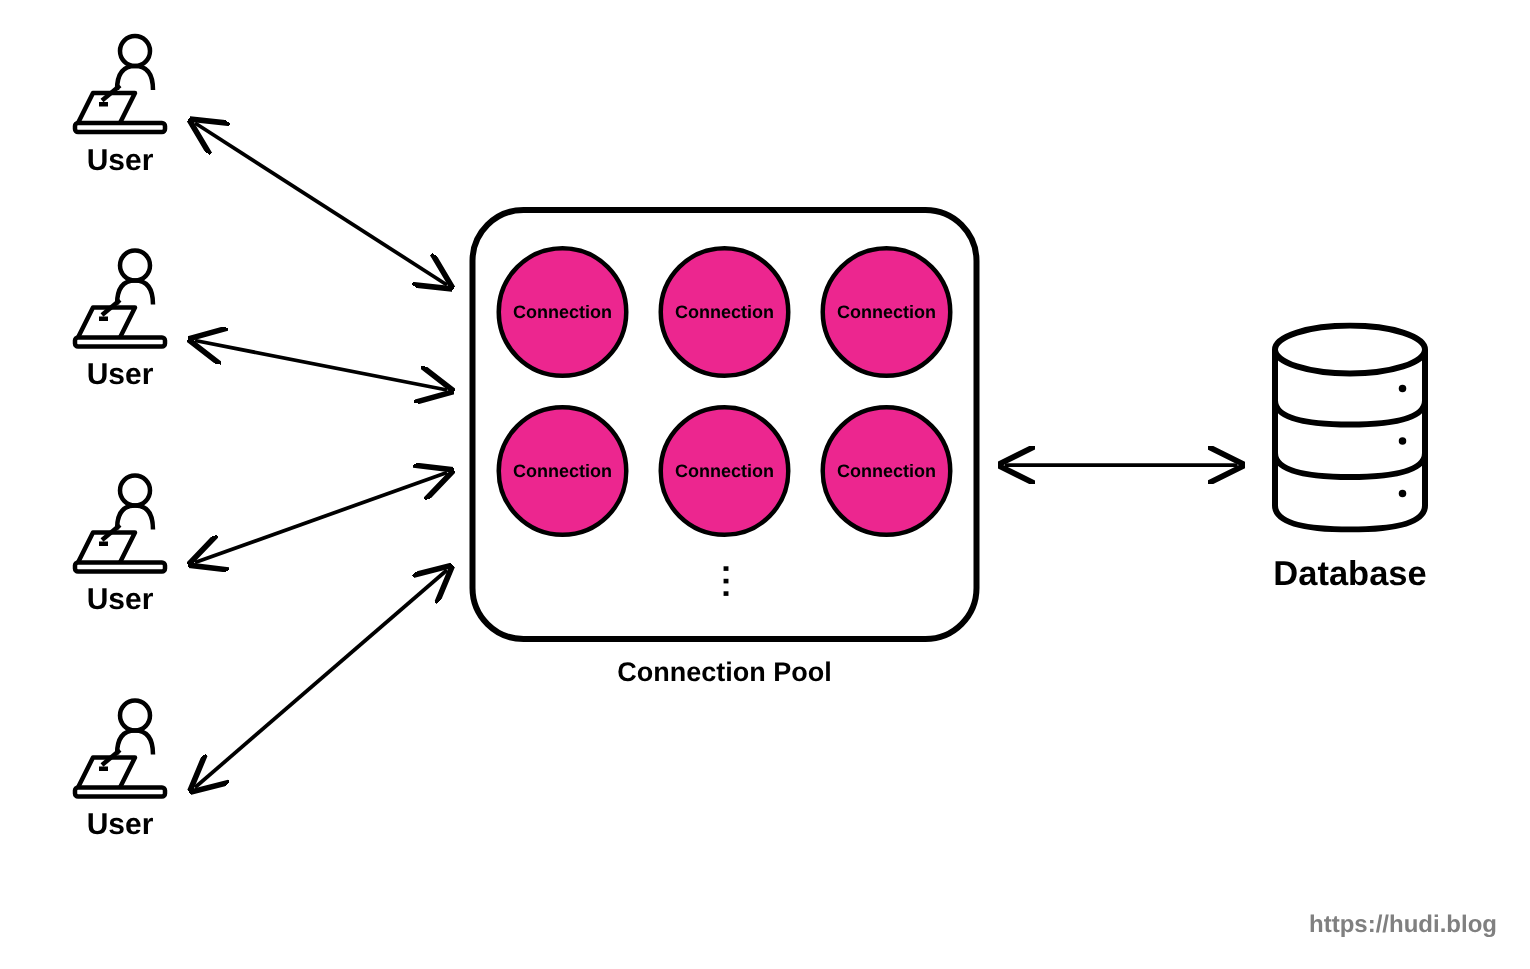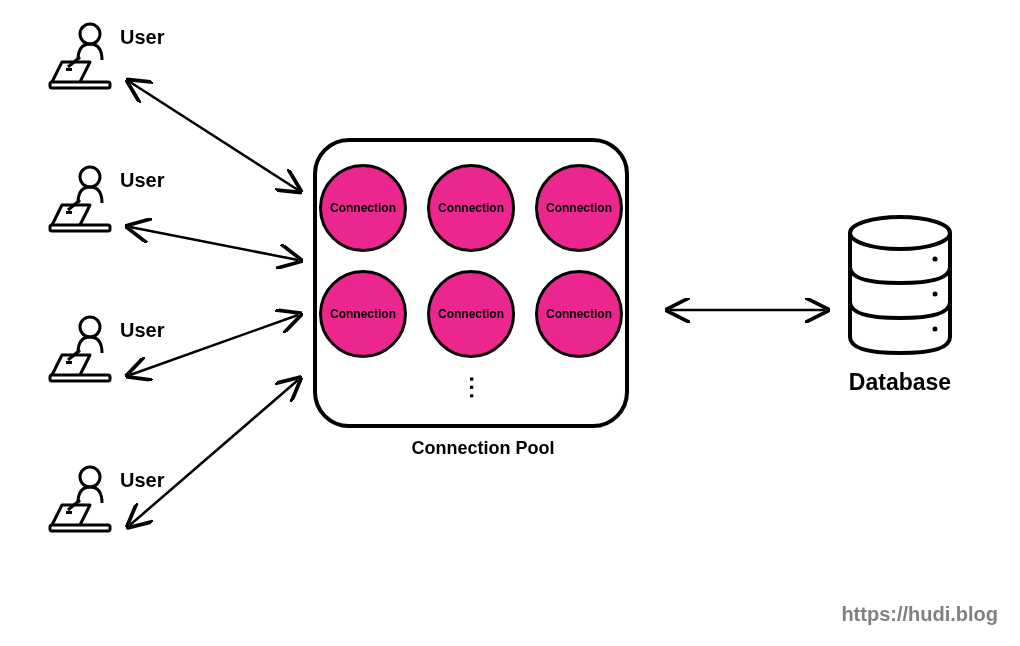--- a/index.html
+++ b/index.html
@@ -6,32 +6,33 @@
     body {
       width: 1020px;
       height: 646px;
       background: #fff;
       position: relative;
       font-family: Arial, sans-serif;
     }
     .user-block {
       position: absolute;
       display: flex;
-      align-items: flex-start;
+      flex-direction: column;
+      align-items: center;
     }
     .user-label {
       font-weight: bold;
       font-size: 20px;
       margin-top: 4px;
     }
     .pool-box {
       position: absolute;
       left: 313px;
       top: 138px;
-      width: 316px;
+      width: 340px;
       height: 290px;
       border: 4px solid #000;
       border-radius: 36px;
       display: flex;
       flex-direction: column;
       align-items: center;
       padding-top: 22px;
       text-align: center;
     }
     .pool-row {
@@ -80,21 +81,21 @@
       font-weight: bold;
       font-size: 23px;
       margin-top: 14px;
     }
     .watermark {
       position: absolute;
       right: 22px;
       bottom: 20px;
       color: #808080;
       font-weight: bold;
-      font-size: 20px;
+      font-size: 16px;
     }
     .arrow-line {
       position: absolute;
     }
   </style>
 </head>
 <body>
 
 <div class="user-block" style="left:40px; top:22px;">
   <svg width="80" height="70" viewBox="0 0 80 70">

